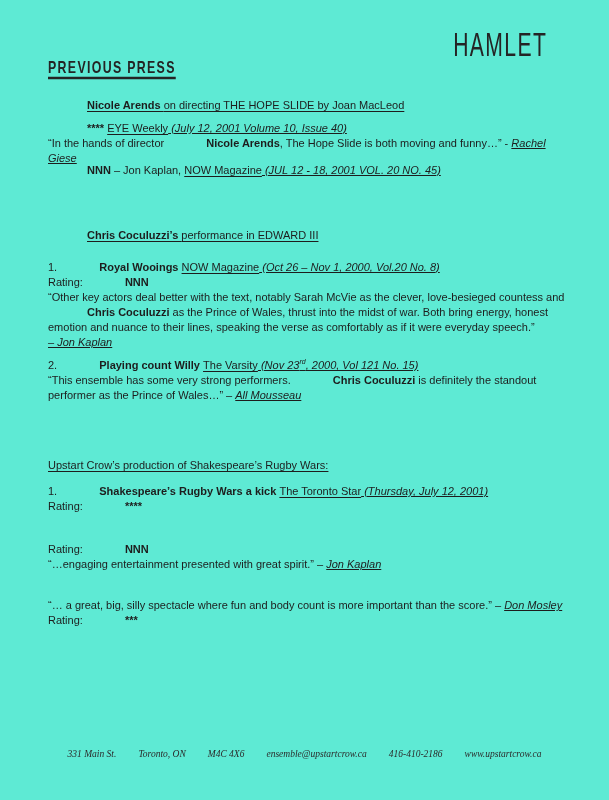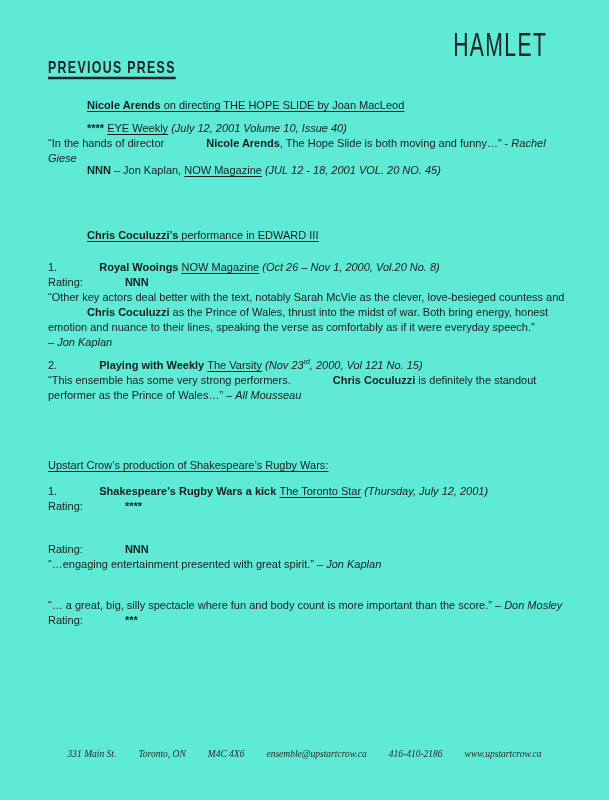--- a/index.html
+++ b/index.html
@@ -14,21 +14,21 @@
   }
   .pheading{
     position:absolute;top:58px;left:48px;
     font-size:13px;letter-spacing:1.4px;font-weight:700;color:#242424;
     transform:scale(0.95,1.25);transform-origin:left top;
     text-decoration:underline;text-underline-offset:3px;text-decoration-thickness:1.5px;
     white-space:nowrap;
   }
   .blk{position:absolute;left:48px;right:36px;font-size:11px;line-height:15px;}
   .b{font-weight:700;margin-left:39px;}
-  .i{font-style:italic;}
+  .i{font-style:italic;text-decoration:underline;}
   .u{text-decoration:underline;text-underline-offset:2px;}
   sup{font-size:7px;line-height:0;vertical-align:super;}
   .footer{
     position:absolute;left:0;right:0;top:749px;
     display:flex;justify-content:center;column-gap:22px;
     font-family:"Liberation Serif",serif;font-style:italic;
     font-size:9.5px;color:#2b2b2b;white-space:nowrap;
   }
 </style>
 </head>
@@ -52,21 +52,21 @@
   <div class="blk" style="top:228px"><span class="u"><span class="b">Chris Coculuzzi’s </span><span>performance in EDWARD III</span></span></div>
 
   <div class="blk" style="top:260px">
     <div><span>1. </span><span class="b">Royal Wooings </span><span class="u">NOW Magazine</span><span class="i"> (Oct 26 – Nov 1, 2000, Vol.20 No. 8)</span></div>
     <div><span>Rating: </span><span class="b">NNN</span></div>
     <div><span>“Other key actors deal better with the text, notably Sarah McVie as the clever, love-besieged countess and </span><span class="b">Chris Coculuzzi</span><span> as the Prince of Wales, thrust into the midst of war. Both bring energy, honest emotion and nuance to their lines, speaking the verse as comfortably as if it were everyday speech.”</span></div>
     <div class="i">– Jon Kaplan</div>
   </div>
 
   <div class="blk" style="top:358px">
-    <div><span>2. </span><span class="b">Playing with Weekly </span><span class="u">The Varsity</span><span class="i"><span> (Nov 23</span><sup>rd</sup><span>, 2000, Vol 121 No. 15)</span></span></div>
+    <div><span>2. </span><span class="b">Playing count Willy </span><span class="u">The Varsity</span><span class="i"><span> (Nov 23</span><sup>rd</sup><span>, 2000, Vol 121 No. 15)</span></span></div>
     <div><span>“This ensemble has some very strong performers. </span><span class="b">Chris Coculuzzi</span><span> is definitely the standout performer as the Prince of Wales…” – </span><span class="i">All Mousseau</span></div>
   </div>
 
   <div class="blk" style="top:458px"><span class="u">Upstart Crow’s production of Shakespeare’s Rugby Wars:</span></div>
 
   <div class="blk" style="top:484px">
     <div><span>1. </span><span class="b">Shakespeare’s Rugby Wars a kick </span><span class="u">The Toronto Star</span><span class="i"> (Thursday, July 12, 2001)</span></div>
     <div><span>Rating: </span><span class="b">****</span></div>
   </div>
 

